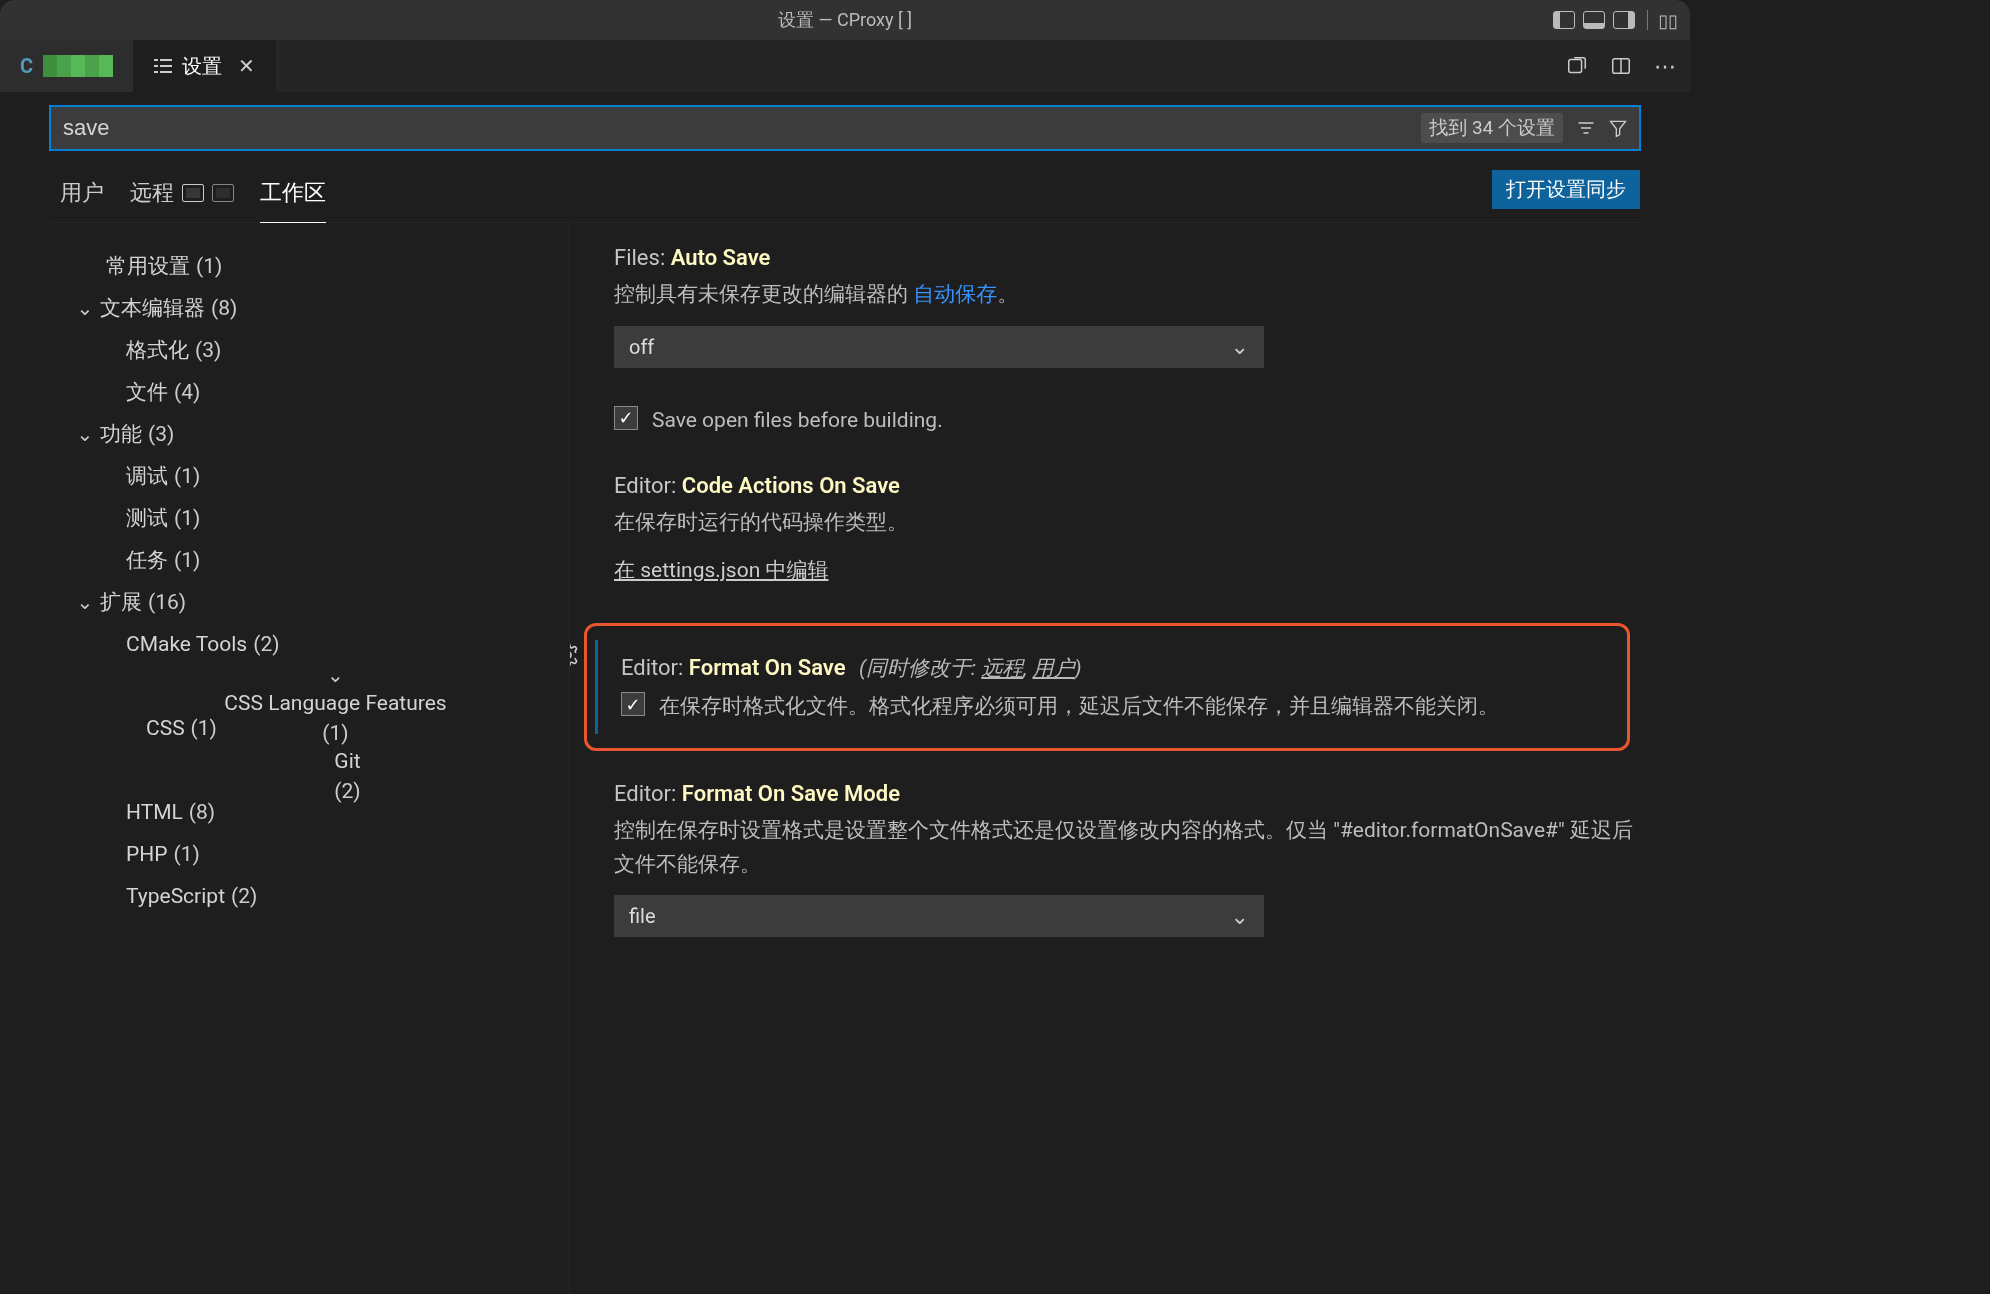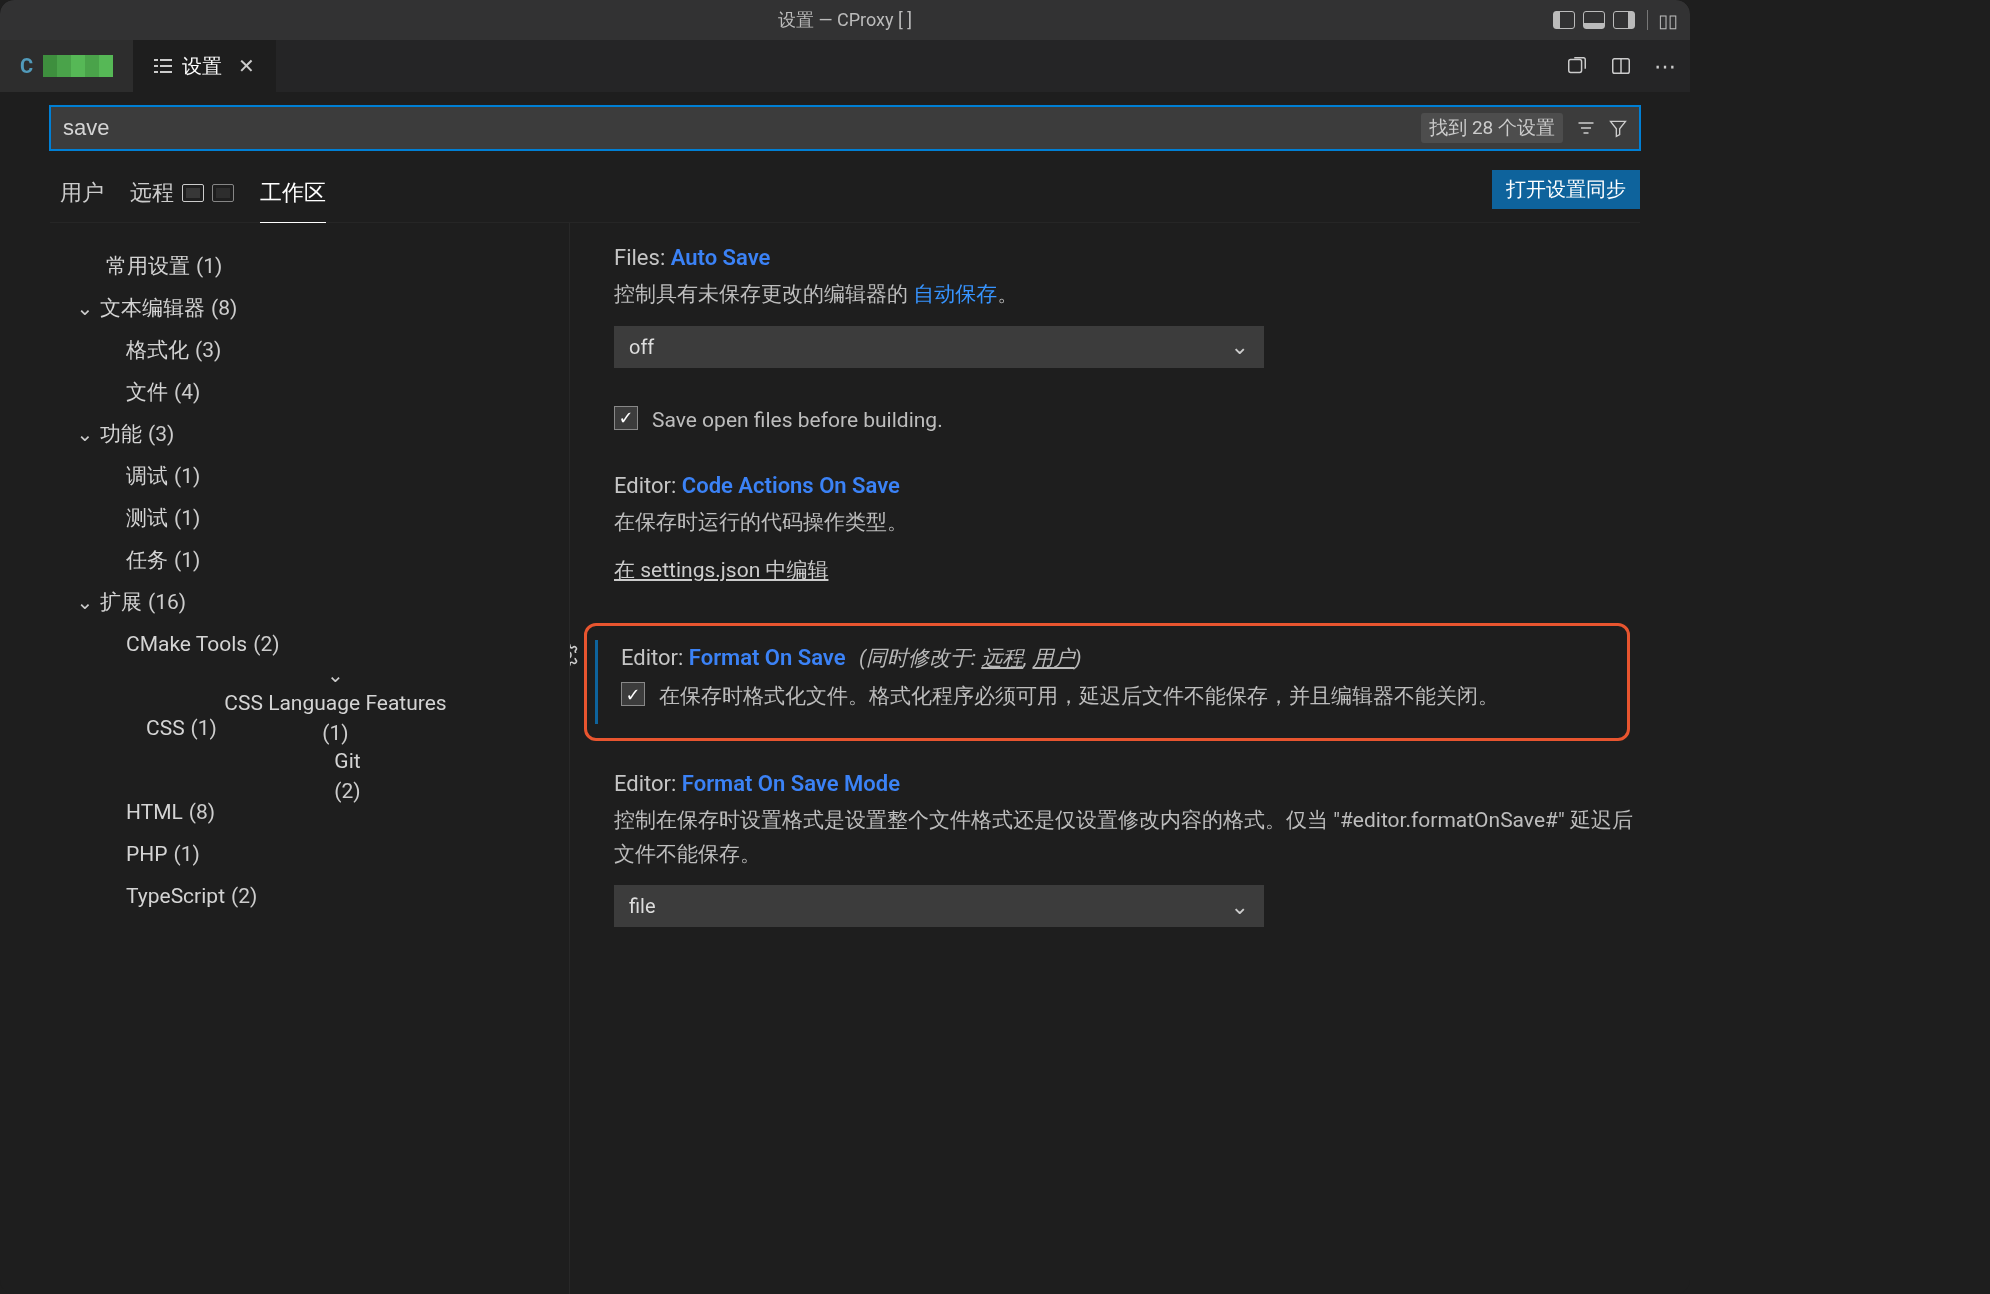--- a/index.html
+++ b/index.html
@@ -176,21 +176,21 @@
   .outline .count { color:#ccc; }
 
   .content {
     flex:1;
     padding: 22px 20px 0 44px;
     overflow:hidden;
   }
   .setting { margin-bottom: 36px; position:relative; }
   .setting-title { font-size:22px; margin-bottom:8px; }
   .setting-title .scope-label { color:#c5c5c5; font-weight:normal; }
-  .setting-title .name { color:#3b82f6; font-weight:600; }
+  .setting-title .name { color:#fef9c3; font-weight:600; }
   .setting-desc { color:#bdbdbd; font-size:21px; line-height:1.6; }
   .setting-desc .link { color:#3794ff; }
   .setting-desc .under { text-decoration:underline; color:#ccc; }
   .select {
     margin-top:14px;
     width:650px;
     height:42px;
     background:#3c3c3c;
     border:1px solid #3c3c3c;
     display:flex;
@@ -211,21 +211,21 @@
     justify-content:center;
     color:#fff;
     font-size:18px;
     flex-shrink:0;
     margin-top:2px;
   }
   .checkbox.checked::before{content:"✓";}
   .highlight {
     border:3px solid #e8552f;
     border-radius:12px;
-    padding:18px 18px 24px 18px;
+    padding:28px 18px 24px 18px;
     position:relative;
     margin-left:-30px;
     margin-right:10px;
   }
   .highlight::before{
     content:"";
     position:absolute;
     left:8px; top:14px; bottom:14px;
     width:3px;
     background:#0e639c;
@@ -296,21 +296,21 @@
             <line x1="12" y1="4" x2="12" y2="20"></line>
           </svg>
       </span>
       <span class="action-icon" style="font-size:22px;color:#ccc;">⋯</span>
     </div>
   </div>
 
   <div class="search-row">
     <div class="search-box">
       <input class="search-input" value="save" style="">
-      <span class="search-count">找到 28 个设置</span>
+      <span class="search-count">找到 34 个设置</span>
       <span class="search-actions">
         <span class="action-icon">
           <svg width="22" height="20" viewBox="0 0 24 24" fill="none" stroke="#ccc" stroke-width="1.6">
             <line x1="3" y1="6" x2="21" y2="6"></line>
               <line x1="6" y1="12" x2="18" y2="12"></line>
               <line x1="9" y1="18" x2="15" y2="18"></line>
           </svg>
         </span>
         <span class="action-icon">
           <svg width="20" height="20" viewBox="0 0 24 24" fill="none" stroke="#ccc" stroke-width="1.6">

